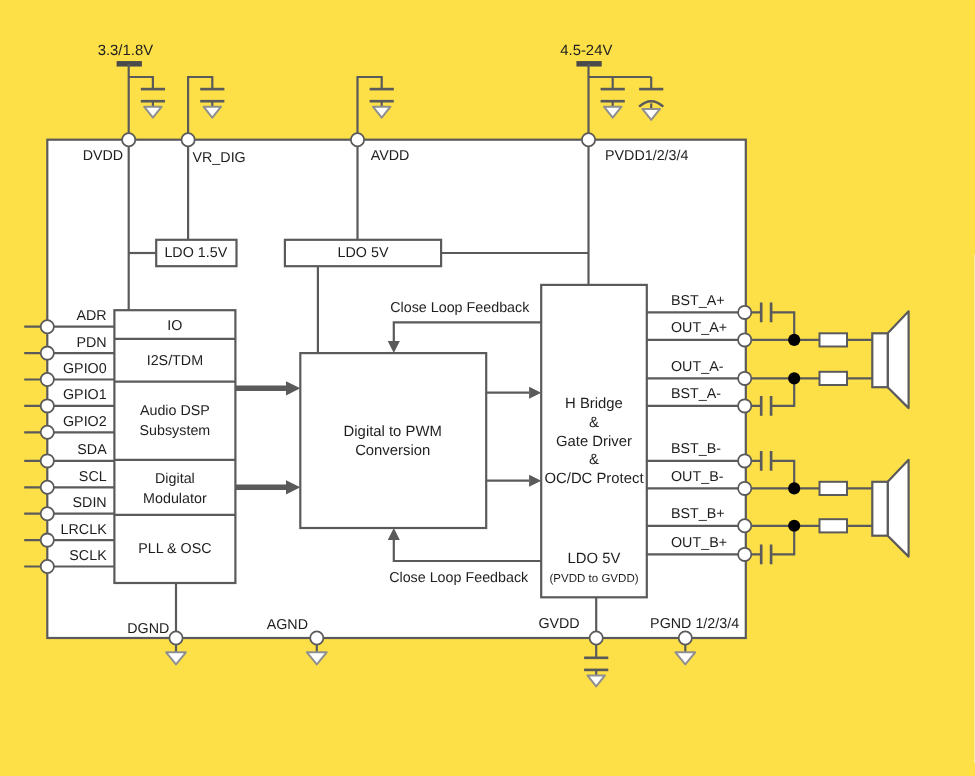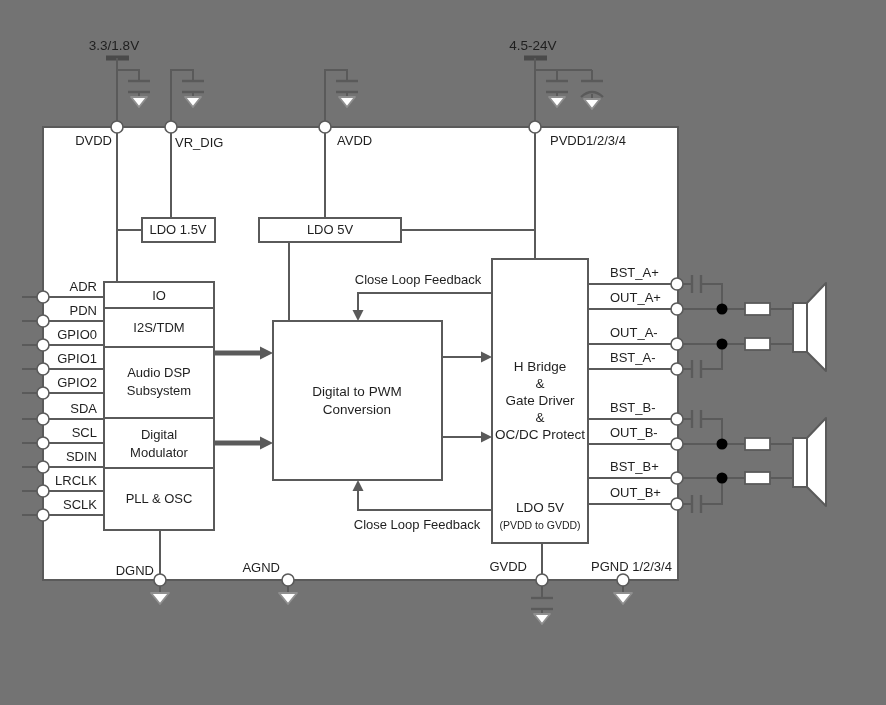--- a/index.html
+++ b/index.html
@@ -1,16 +1,16 @@
 <!DOCTYPE html>
 <html><head>
 <meta charset="utf-8">
 <style>
   html,body{margin:0;padding:0;background:#ffffff;}
-  .canvas{width:886px;height:705px;position:relative;background:#737373;overflow:hidden;}
+  .canvas{width:886px;height:705px;position:relative;background:#fde047;overflow:hidden;}
   svg{display:block;}
   svg text{font-family:"Liberation Sans",sans-serif;}
 </style>
 </head>
 <body>
 
 <div class="canvas">
   <svg id="dg" width="886" height="705" viewBox="0 0 886 705" xmlns="http://www.w3.org/2000/svg">
       <polygon points="807,303 826,283 826,371 807,352" fill="#ffffff" stroke="#5a5a5a" stroke-width="2" stroke-linejoin="round"></polygon>
       <polygon points="807,438 826,418 826,506 807,487" fill="#ffffff" stroke="#5a5a5a" stroke-width="2" stroke-linejoin="round"></polygon>

